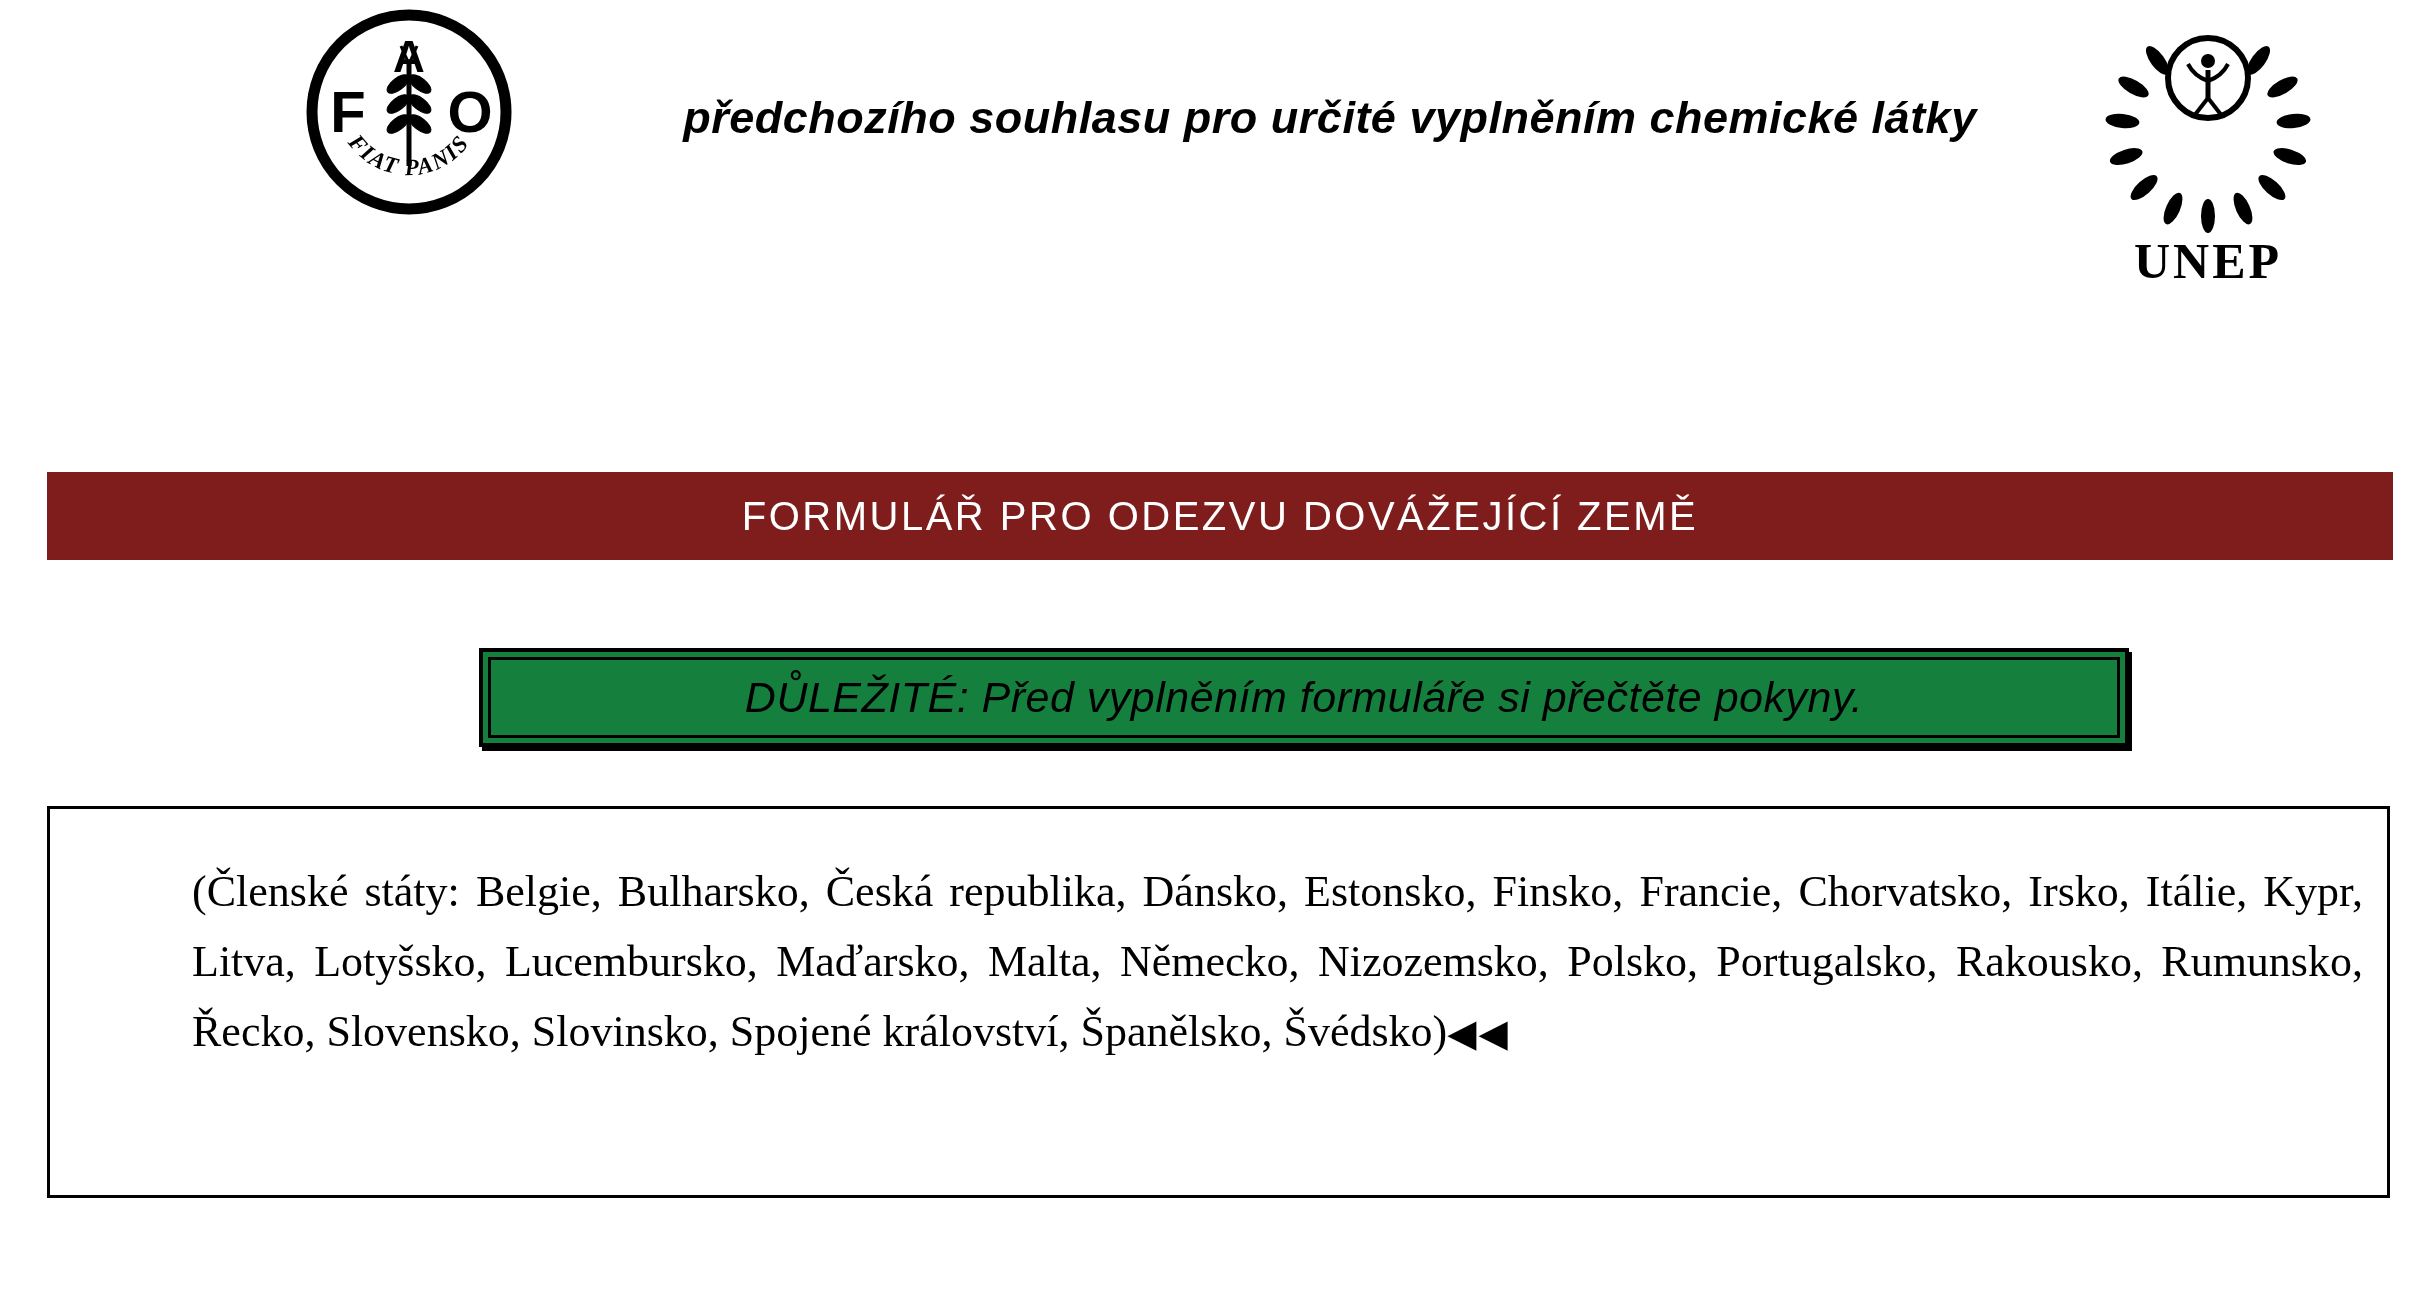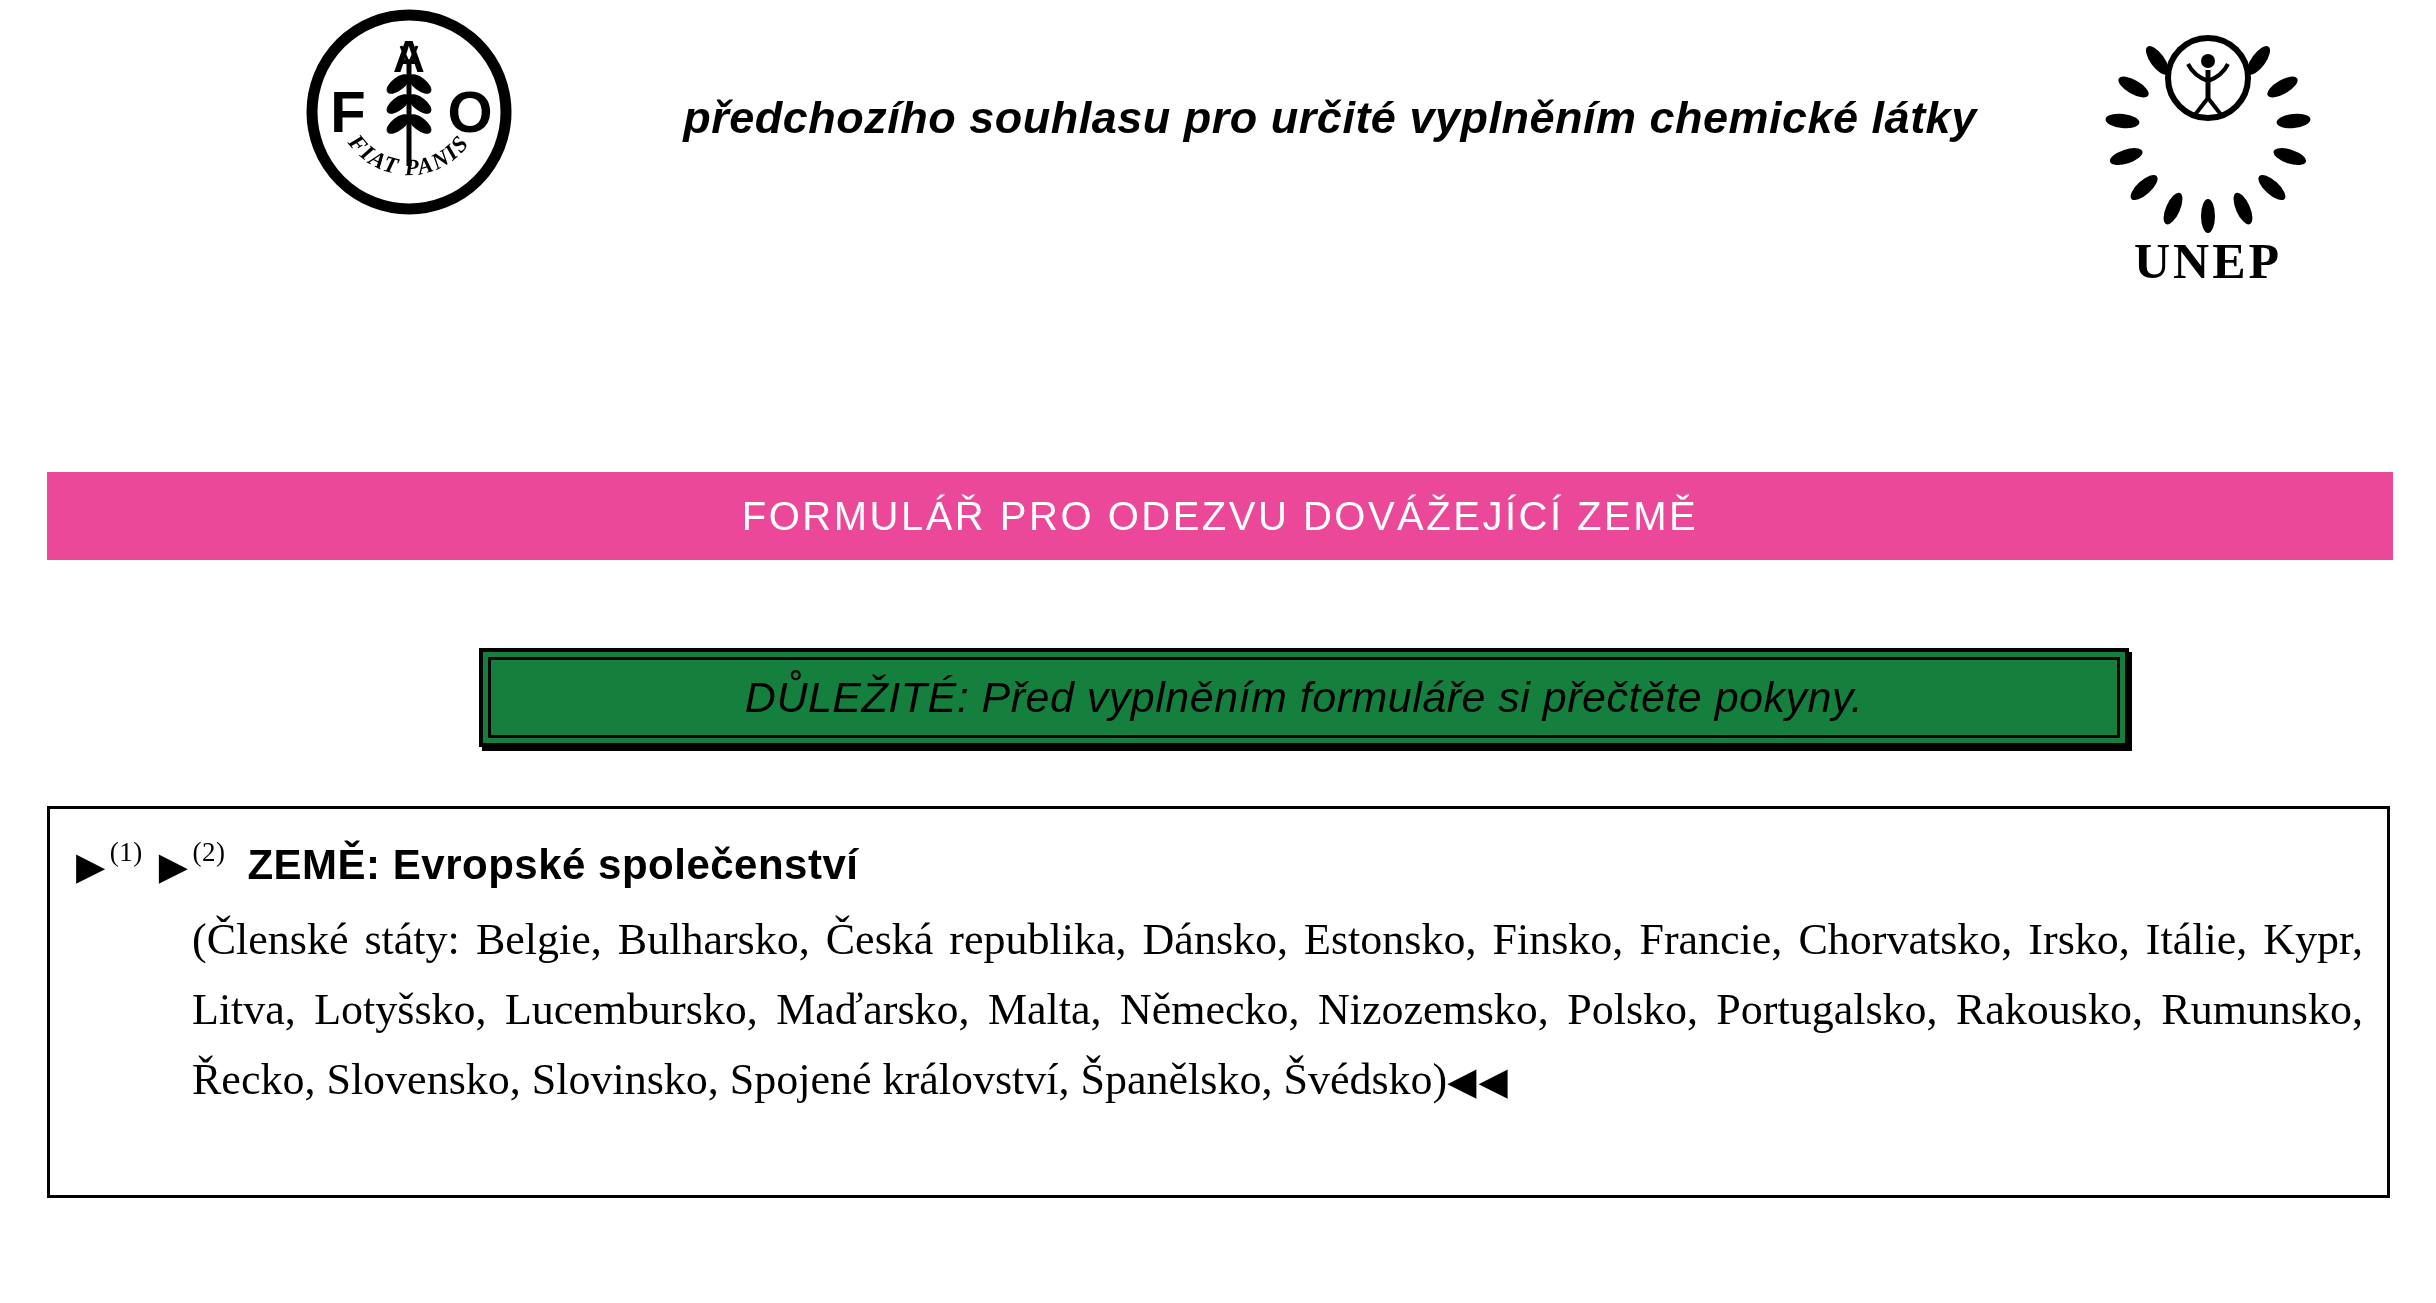--- a/index.html
+++ b/index.html
@@ -21,21 +21,21 @@
   
   .unep-logo { position:absolute; left:2088px; top:26px; width:240px; text-align:center; }
   .unep-label {
     font-family:"Liberation Serif", serif; font-weight:bold;
     font-size:50px; letter-spacing:3px; margin-top:-6px;
   }
 
   
   .banner {
     position:absolute; left:47px; top:472px; width:2346px; height:88px;
-    background:#ec4899; color:#fff; display:flex; align-items:center; justify-content:center;
+    background:#7f1d1d; color:#fff; display:flex; align-items:center; justify-content:center;
     font-size:40px; letter-spacing:2.5px; box-sizing:border-box;
   }
 
   
   .notice-outer {
     position:absolute; left:479px; top:648px; width:1650px;
     border:4px solid #000; padding:5px; background:#15803d;
     box-sizing:border-box; box-shadow:3px 4px 0 #000;
   }
   .notice-inner {
@@ -129,22 +129,18 @@
 
   <div class="banner">
     <span>FORMULÁŘ PRO ODEZVU DOVÁŽEJÍCÍ ZEMĚ</span>
   </div>
 
   <div class="notice-outer">
     <div class="notice-inner">DŮLEŽITÉ: Před vyplněním formuláře si přečtěte pokyny.</div>
   </div>
 
   <div class="country-box">
-    <div class="country-heading">
-      <span class="tri">▶</span><span class="fn-marker">(1)</span><span class="tri">▶</span><span class="fn-marker">(2)</span><span class="country-label">ZEMĚ:</span>
-      <span>Evropské společenství</span>
-    </div>
     <div class="member-states">
       <span>(Členské státy: Belgie, Bulharsko, Česká republika, Dánsko, Estonsko, Finsko, Francie, Chorvatsko, Irsko, Itálie, Kypr, Litva, Lotyšsko, Lucembursko, Maďarsko, Malta, Německo, Nizozemsko, Polsko, Portugalsko, Rakousko, Rumunsko, Řecko, Slovensko, Slovinsko, Spojené království, Španělsko, Švédsko)</span><span class="end-marks">◀◀</span>
     </div>
   </div>
 
 </div>
 
 </body></html>

